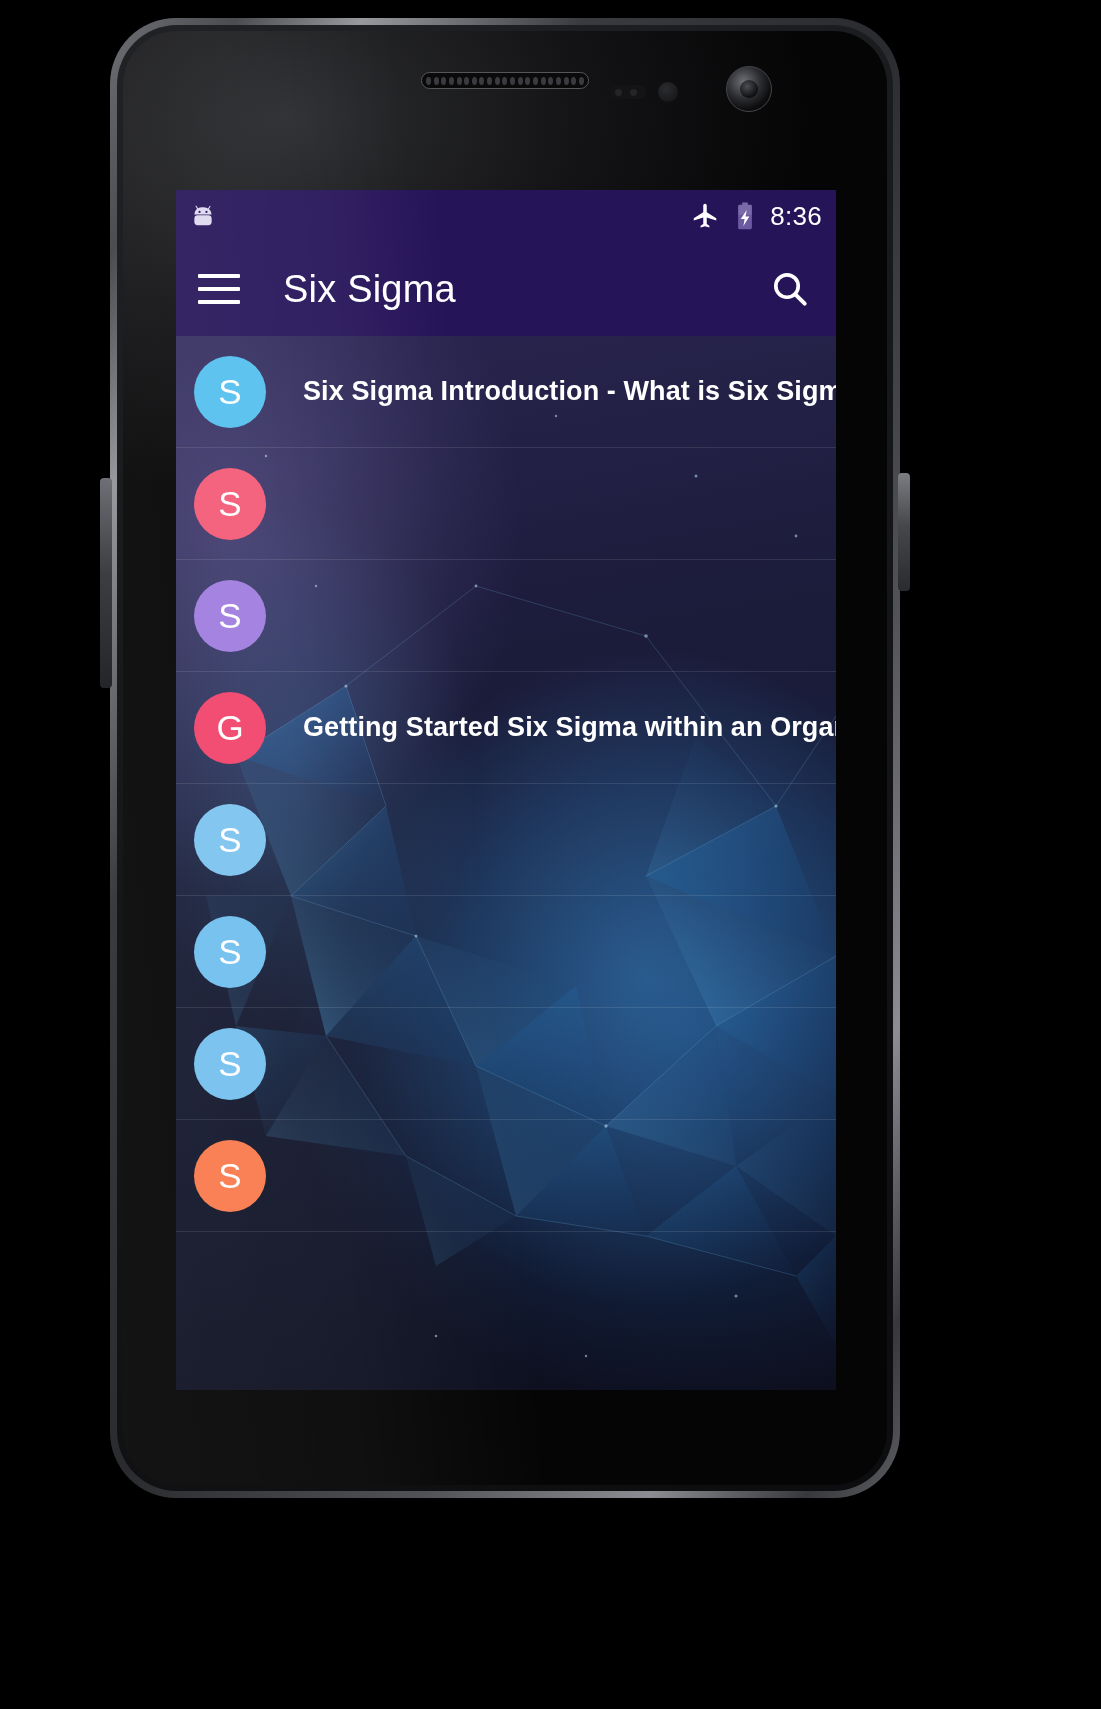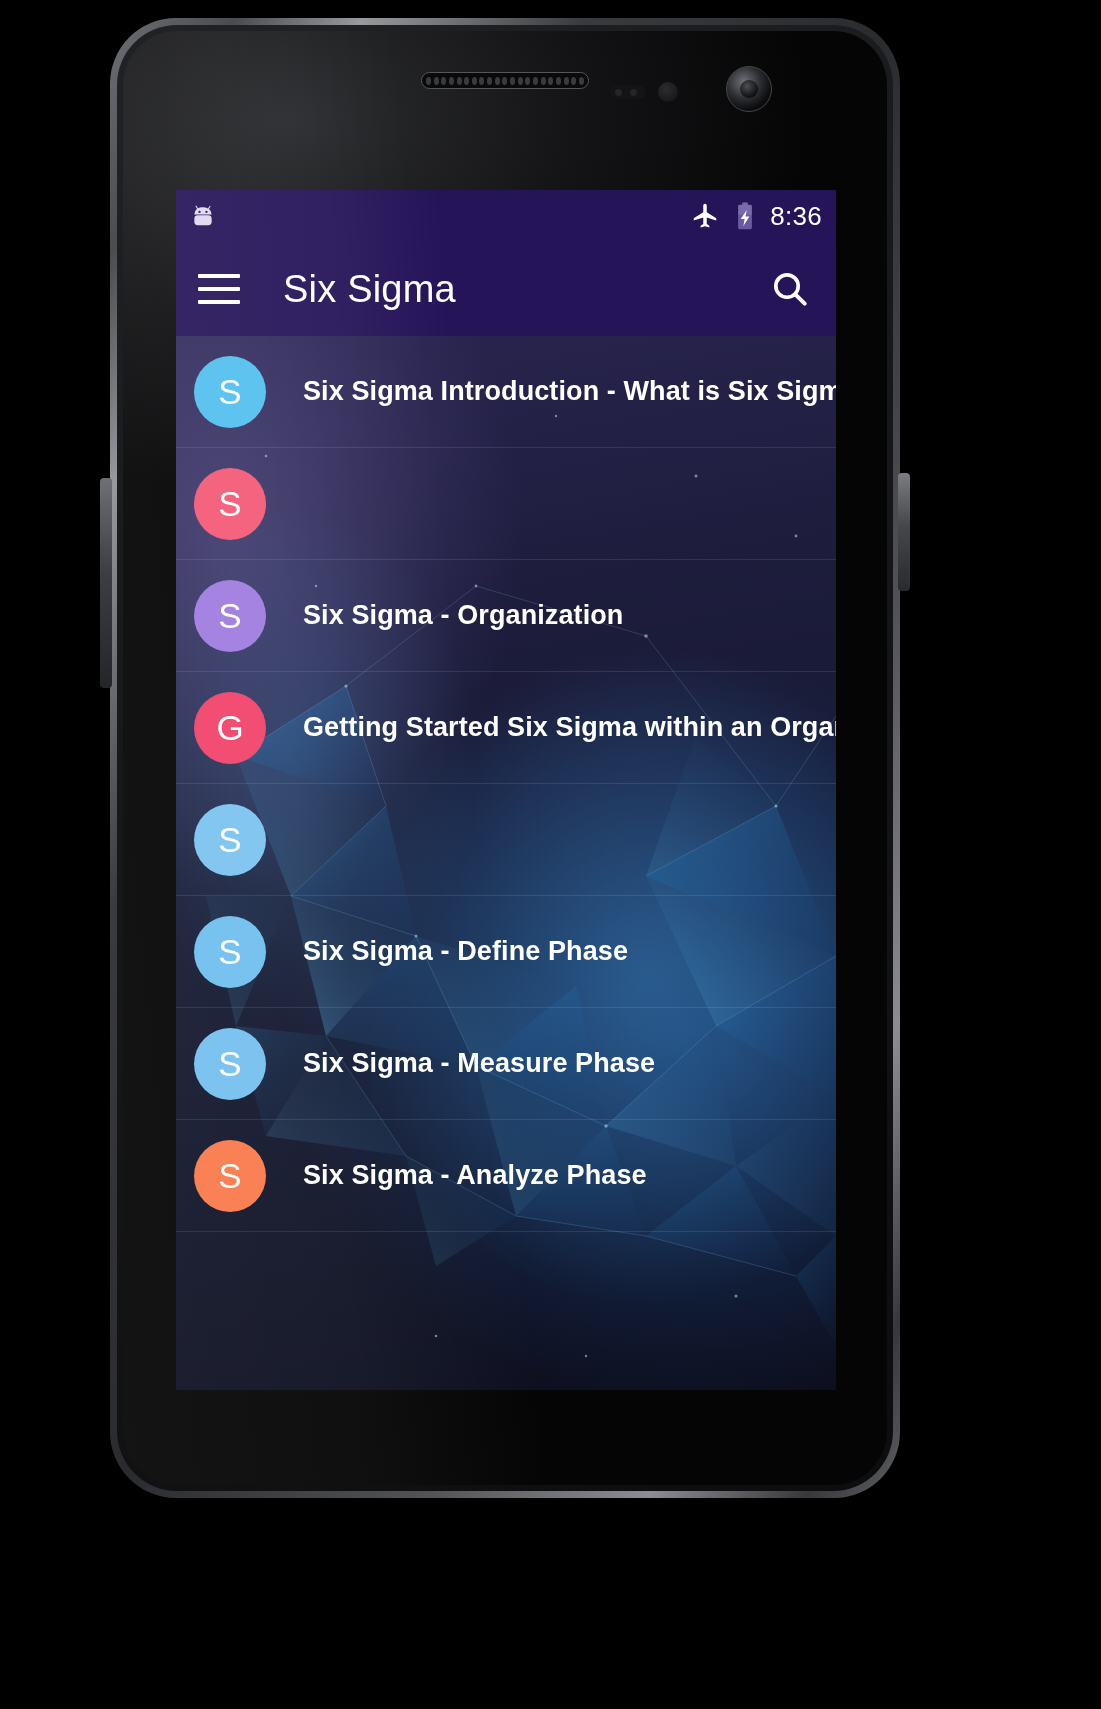--- a/index.html
+++ b/index.html
@@ -470,40 +470,36 @@
 
       <div class="list-item">
             <div class="avatar" style="background: rgb(94, 195, 239);">S</div>
             <div class="item-title">Six Sigma Introduction - What is Six Sigma</div>
           </div>
           <div class="list-item">
             <div class="avatar" style="background: rgb(244, 100, 127);">S</div>
           </div>
           <div class="list-item">
             <div class="avatar" style="background: rgb(165, 131, 224);">S</div>
-            <div class="item-title">Six Sigma - Organization</div>
           </div>
           <div class="list-item">
             <div class="avatar" style="background: rgb(242, 77, 114);">G</div>
             <div class="item-title">Getting Started Six Sigma within an Organization</div>
           </div>
           <div class="list-item">
             <div class="avatar" style="background: rgb(131, 199, 240);">S</div>
           </div>
           <div class="list-item">
             <div class="avatar" style="background: rgb(119, 194, 239);">S</div>
-            <div class="item-title">Six Sigma - Define Phase</div>
           </div>
           <div class="list-item">
             <div class="avatar" style="background: rgb(124, 196, 239);">S</div>
-            <div class="item-title">Six Sigma - Measure Phase</div>
           </div>
           <div class="list-item">
             <div class="avatar" style="background: rgb(249, 129, 85);">S</div>
-            <div class="item-title">Six Sigma - Analyze Phase</div>
           </div>
         </div>
     </div>
 
   </div>
 
   <div class="glass-sheen"></div>
 </div>
 
 </body></html>

